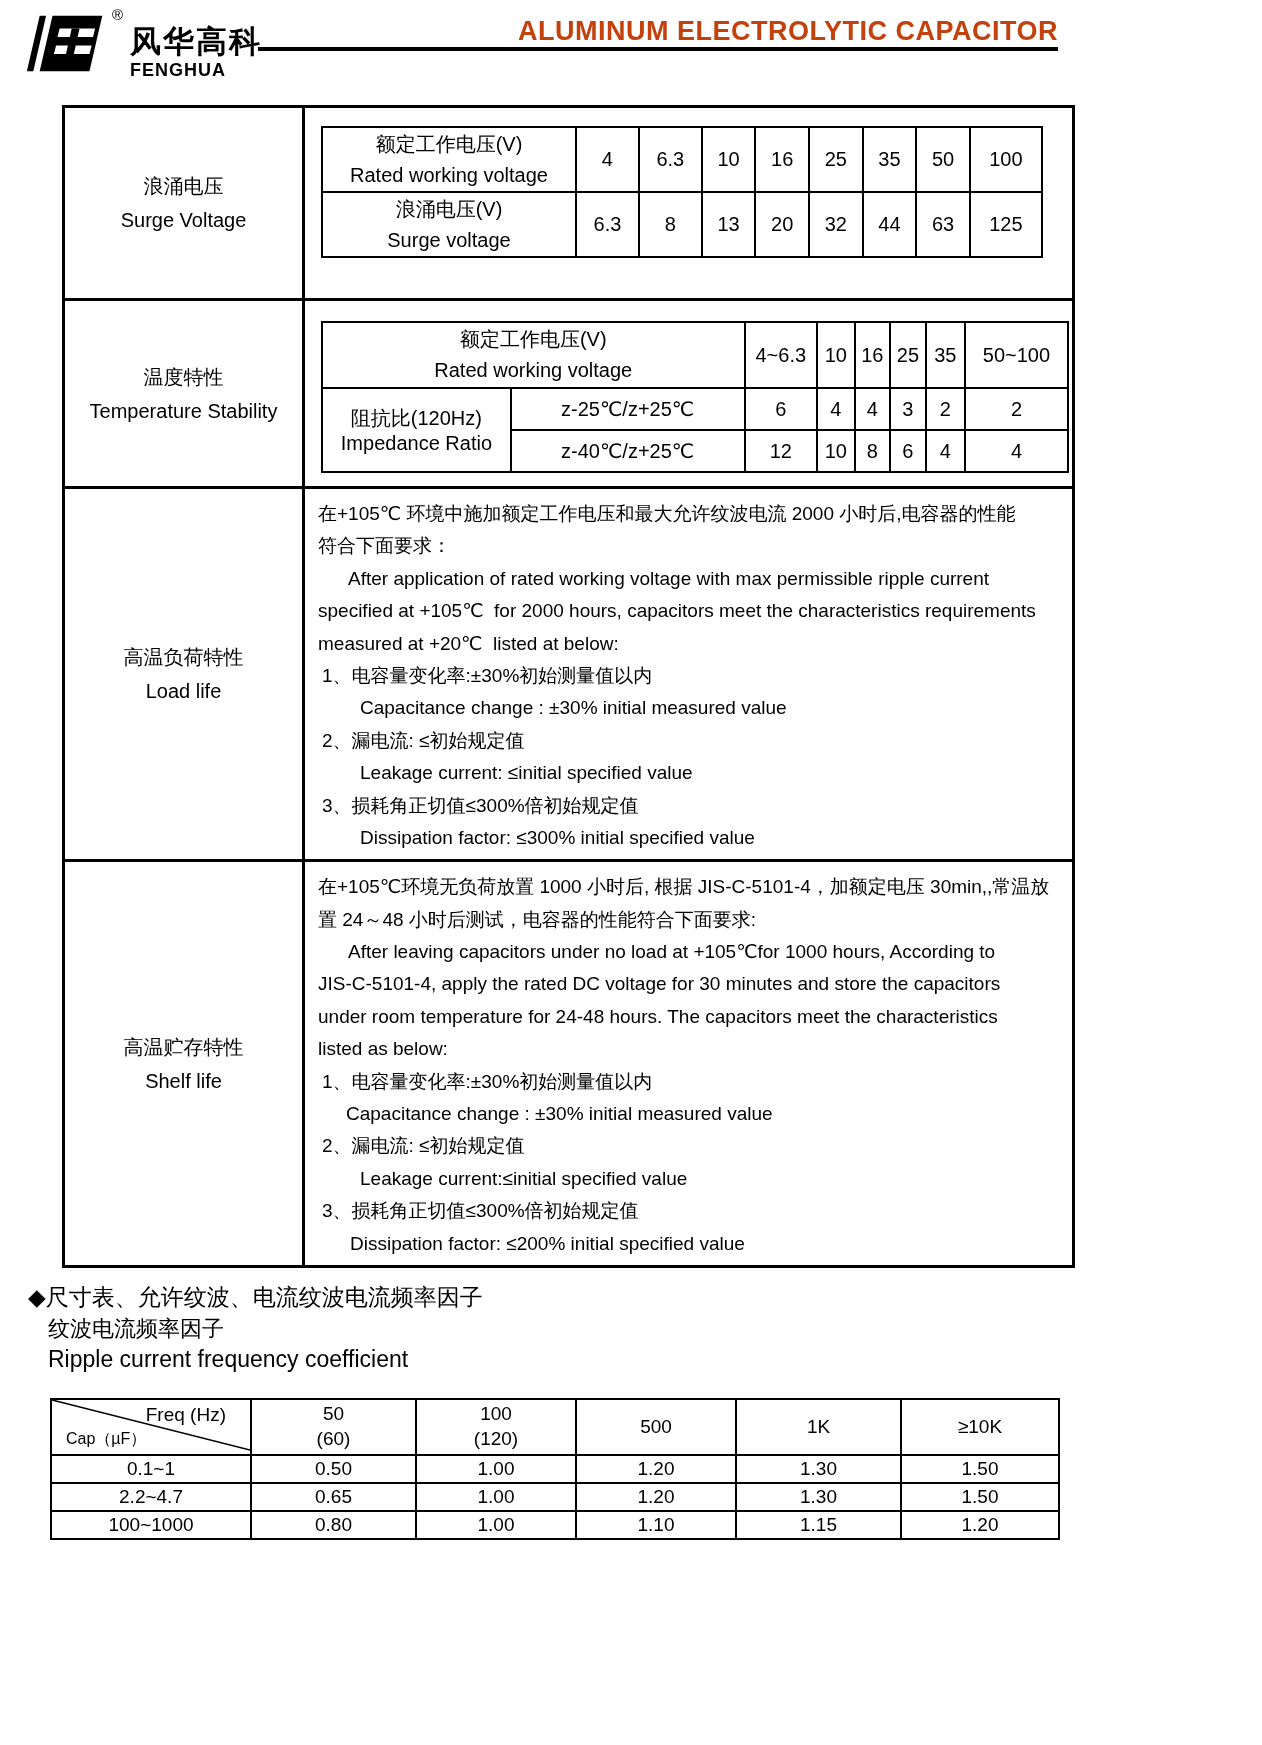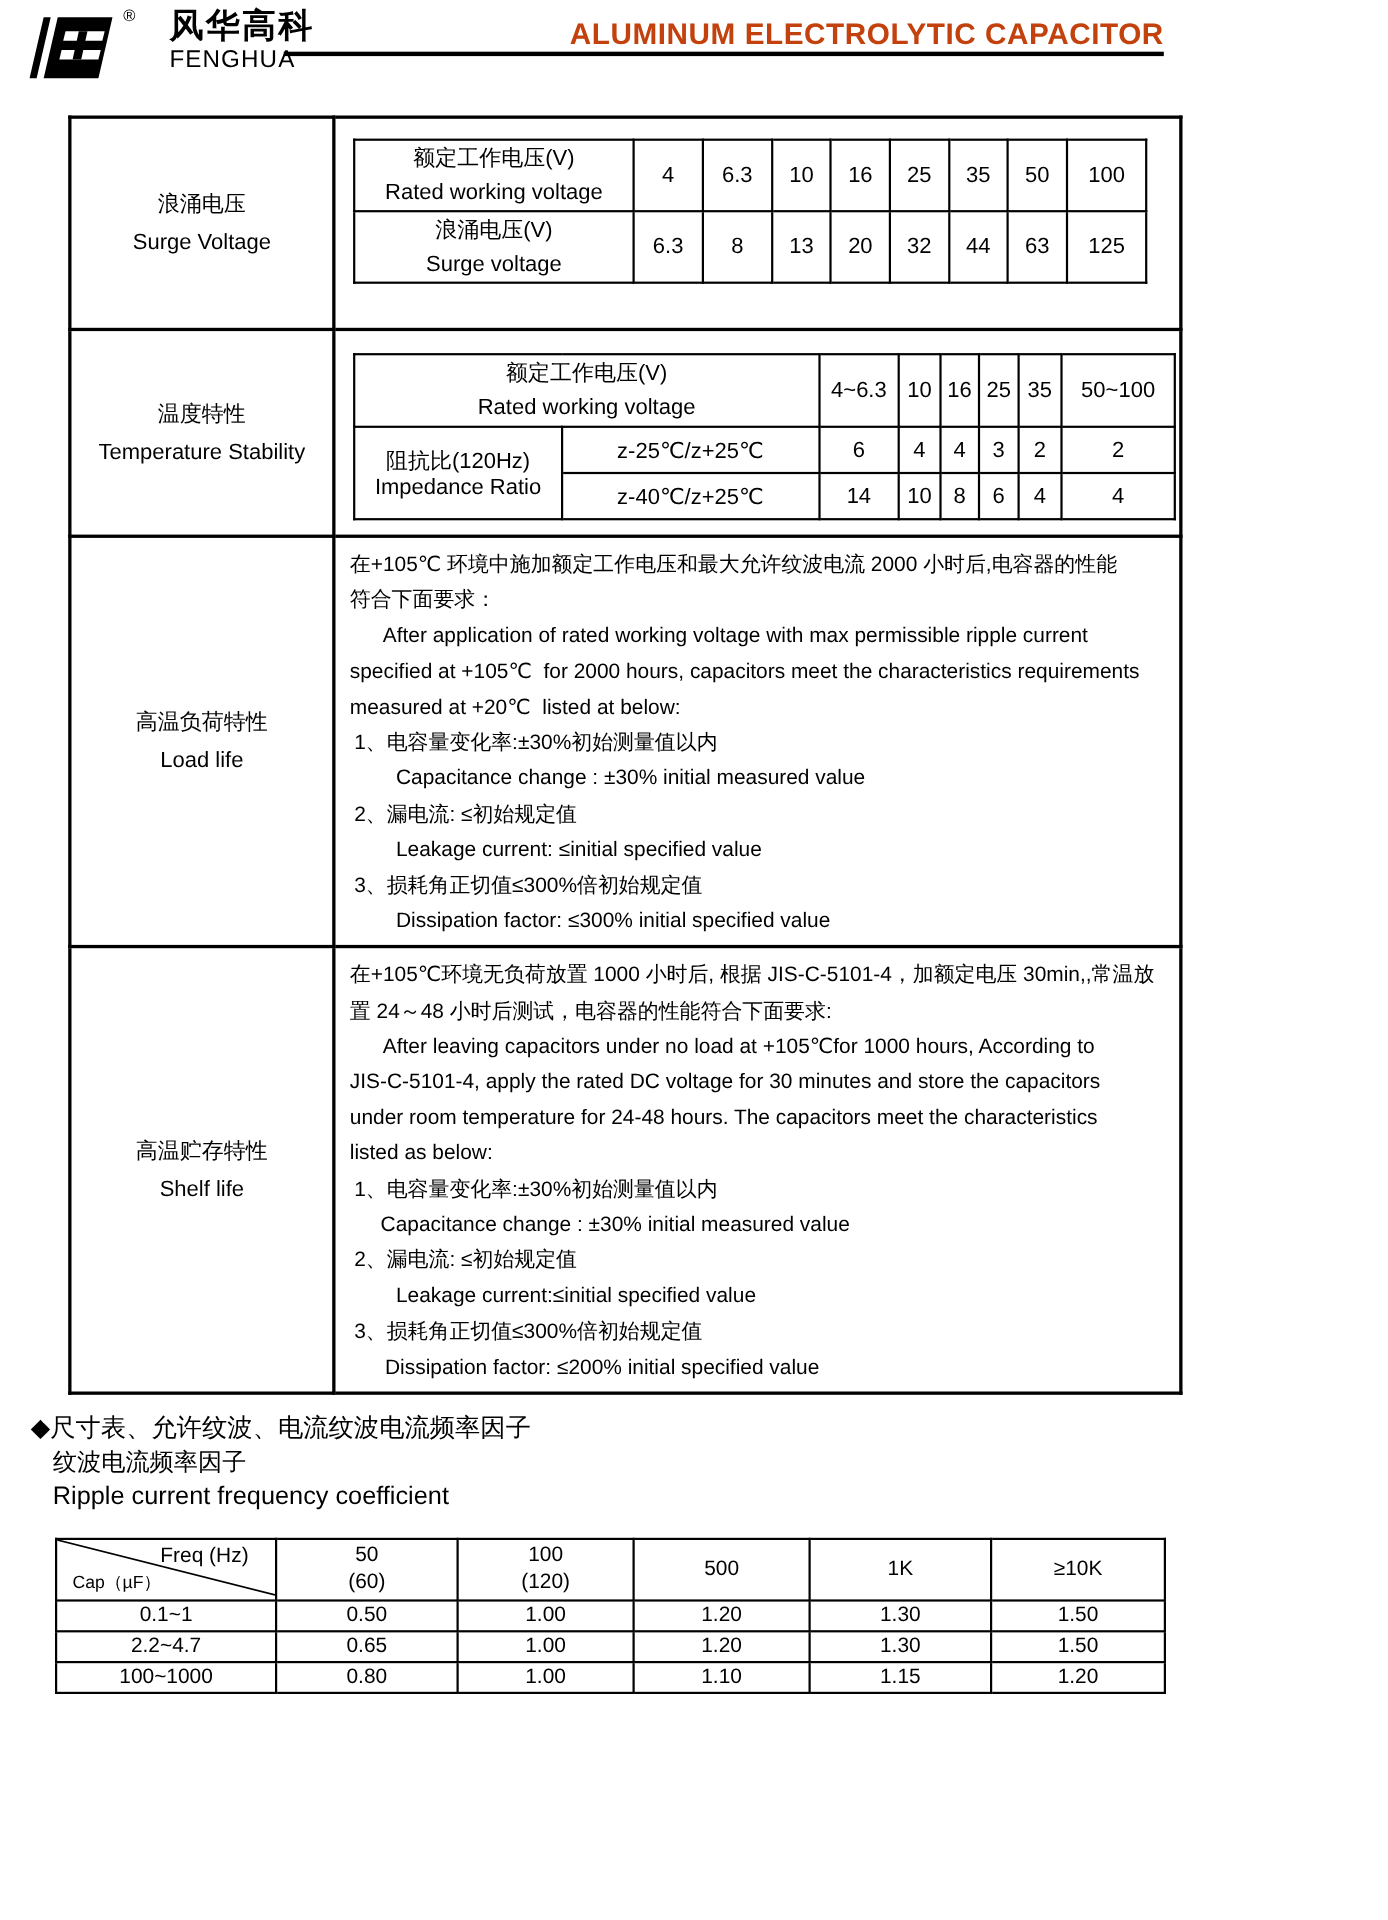--- a/index.html
+++ b/index.html
@@ -4,23 +4,23 @@
 <style>
   html,body{margin:0;padding:0;background:#fff;}
   body{width:1262px;height:1745px;position:relative;color:#000;
        font-family:"Liberation Sans","DejaVu Sans",sans-serif;}
   .page{position:absolute;inset:0;background:#fff;}
 
   
   .hdr{position:absolute;left:0;top:0;width:1262px;height:90px;}
   .logo-icon{position:absolute;left:25px;top:10px;width:82px;height:64px;}
   .reg{position:absolute;left:112px;top:6px;font-size:15px;}
-  .brand{position:absolute;left:130px;top:8px;line-height:1;margin-left:24px;}
+  .brand{position:absolute;left:130px;top:26px;line-height:1;}
   .brand-cn{font-size:31px;font-weight:bold;letter-spacing:2px;}
-  .brand-en{font-size:22px;font-weight:400;letter-spacing:1px;margin-top:4px;}
+  .brand-en{font-size:18px;font-weight:700;letter-spacing:1px;margin-top:4px;}
   .doc-title{position:absolute;right:204px;top:16px;font-size:27px;font-weight:bold;
              letter-spacing:.5px;color:#c2410c;white-space:pre;}
   .hdr-rule{position:absolute;left:258px;top:47px;width:800px;height:4px;background:#000;}
 
   
   table{border-collapse:collapse;}
   .spec{position:absolute;left:62px;top:105px;width:1013px;table-layout:fixed;}
   .spec > tbody > tr > td{border:3px solid #000;padding:0;vertical-align:middle;}
   .spec td.lbl{width:237px;text-align:center;font-size:20px;line-height:1.7;}
   .spec td.cnt{vertical-align:top;}
@@ -163,21 +163,21 @@
             <td>z-25℃/z+25℃</td>
             <td>6</td>
             <td>4</td>
             <td>4</td>
             <td>3</td>
             <td>2</td>
             <td>2</td>
           </tr>
           <tr>
             <td>z-40℃/z+25℃</td>
-            <td>14</td>
+            <td>12</td>
             <td>10</td>
             <td>8</td>
             <td>6</td>
             <td>4</td>
             <td>4</td>
           </tr>
           </tbody>
         </table>
       </td>
     </tr>

